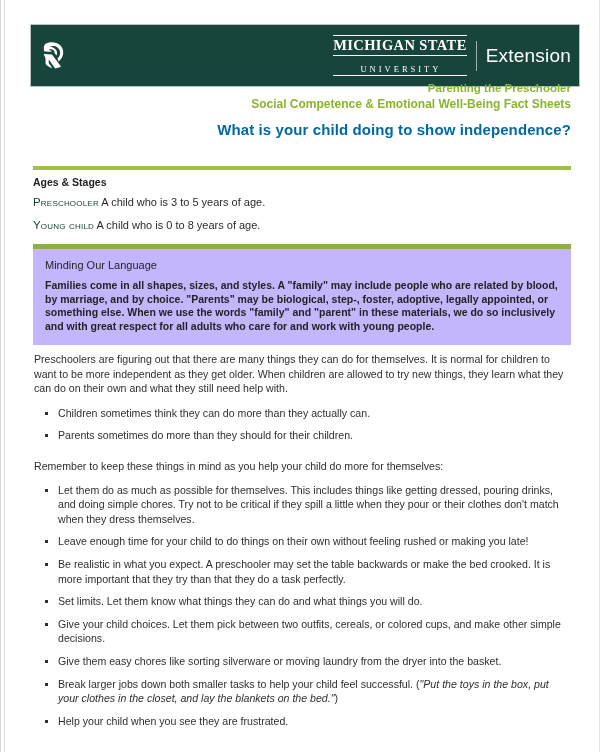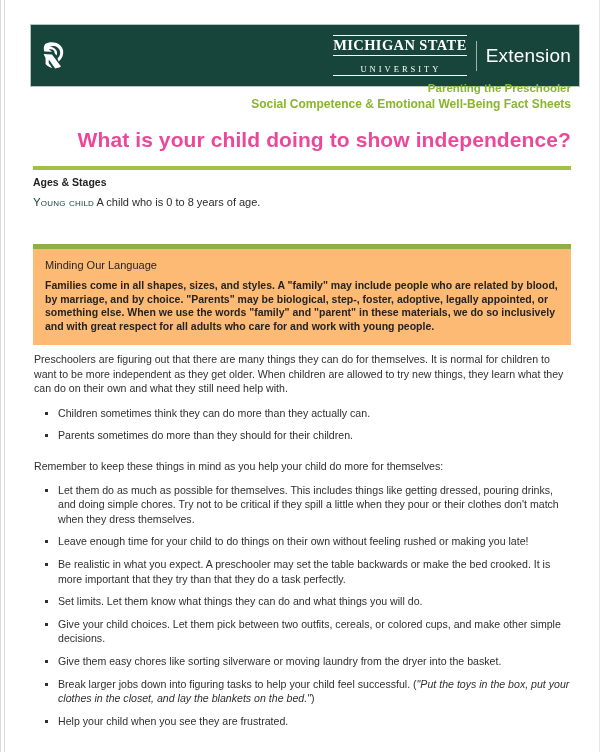--- a/index.html
+++ b/index.html
@@ -113,24 +113,24 @@
     text-align: right;
   }
   .subtitle1, .subtitle2 {
     color: #8ab52f;
     font-weight: bold;
     font-size: 11.5px;
     line-height: 16px;
   }
   .subtitle2 { font-size: 12px; }
   .main-title {
-    margin-top: 16px;
-    color: #ec4899;
-    font-weight: bold;
-    font-size: 21px;
+    margin-top: 9px;
+    color: #0369a1;
+    font-weight: bold;
+    font-size: 15px;
     letter-spacing: 0.1px;
   }
 
   
   .hrule {
     position: absolute;
     left: 32px;
     width: 538px;
     height: 4px;
     background: #a2bf48;
@@ -162,21 +162,21 @@
     font-weight: normal;
     letter-spacing: 0.2px;
   }
 
   
   .callout {
     position: absolute;
     left: 32px;
     top: 244px;
     width: 538px;
-    background: #fdba74;
+    background: #c4b5fd;
     box-sizing: border-box;
     padding: 10px 12px 12px 12px;
     border-top: 5px solid #8faf46;
   }
   .callout-title {
     font-size: 11px;
     color: #252525;
     margin-bottom: 8px;
   }
   .callout-body {
@@ -254,20 +254,24 @@
   <div class="titles">
     <div class="subtitle1">Parenting the Preschooler</div>
     <div class="subtitle2">Social Competence &amp; Emotional Well-Being Fact Sheets</div>
     <div class="main-title">What is your child doing to show independence?</div>
   </div>
 
   <div class="hrule" id="rule-ages"></div>
   <div class="ages">
     <div class="ages-heading">Ages &amp; Stages</div>
     <div class="ages-line">
+      <span class="smallcap">Preschooler</span>
+      <span>A child who is 3 to 5 years of age.</span>
+    </div>
+    <div class="ages-line">
       <span class="smallcap">Young child</span>
       <span>A child who is 0 to 8 years of age.</span>
     </div>
   </div>
 
   <div class="callout">
     <div class="callout-title">Minding Our Language</div>
     <div class="callout-body">Families come in all shapes, sizes, and styles. A "family" may include people who are related by blood, by marriage, and by choice. "Parents" may be biological, step-, foster, adoptive, legally appointed, or something else. When we use the words "family" and "parent" in these materials, we do so inclusively and with great respect for all adults who care for and work with young people.</div>
   </div>
 
@@ -278,17 +282,17 @@
       <li>Parents sometimes do more than they should for their children.</li>
     </ul>
     <p class="tight">Remember to keep these things in mind as you help your child do more for themselves:</p>
     <ul class="last">
       <li>Let them do as much as possible for themselves. This includes things like getting dressed, pouring drinks, and doing simple chores. Try not to be critical if they spill a little when they pour or their clothes don't match when they dress themselves.</li>
       <li>Leave enough time for your child to do things on their own without feeling rushed or making you late!</li>
       <li>Be realistic in what you expect. A preschooler may set the table backwards or make the bed crooked. It is more important that they try than that they do a task perfectly.</li>
       <li>Set limits. Let them know what things they can do and what things you will do.</li>
       <li>Give your child choices. Let them pick between two outfits, cereals, or colored cups, and make other simple decisions.</li>
       <li>Give them easy chores like sorting silverware or moving laundry from the dryer into the basket.</li>
-      <li><span>Break larger jobs down into figuring tasks to help your child feel successful. (</span><em>"Put the toys in the box, put your clothes in the closet, and lay the blankets on the bed."</em><span>)</span></li>
+      <li><span>Break larger jobs down both smaller tasks to help your child feel successful. (</span><em>"Put the toys in the box, put your clothes in the closet, and lay the blankets on the bed."</em><span>)</span></li>
       <li>Help your child when you see they are frustrated.</li>
     </ul>
   </div>
 </div>
 
 </body></html>

